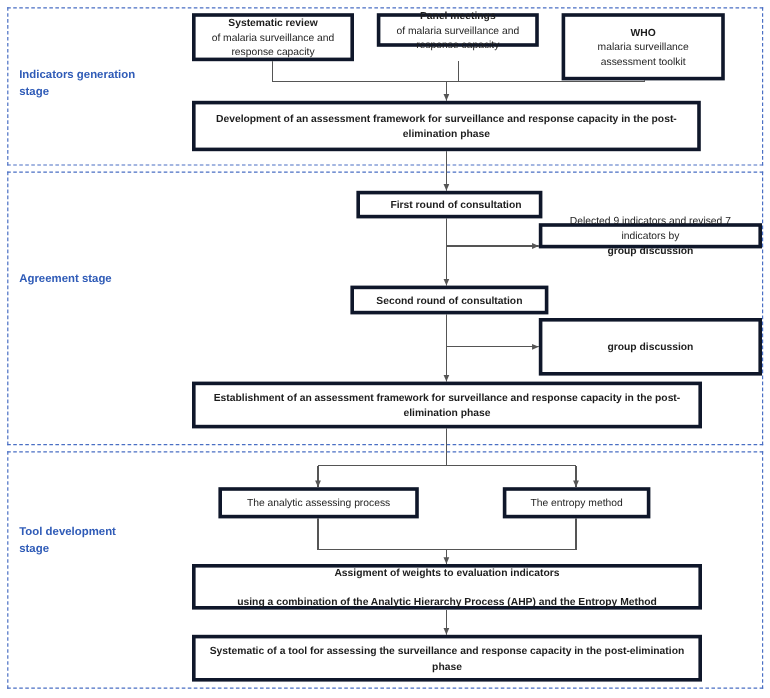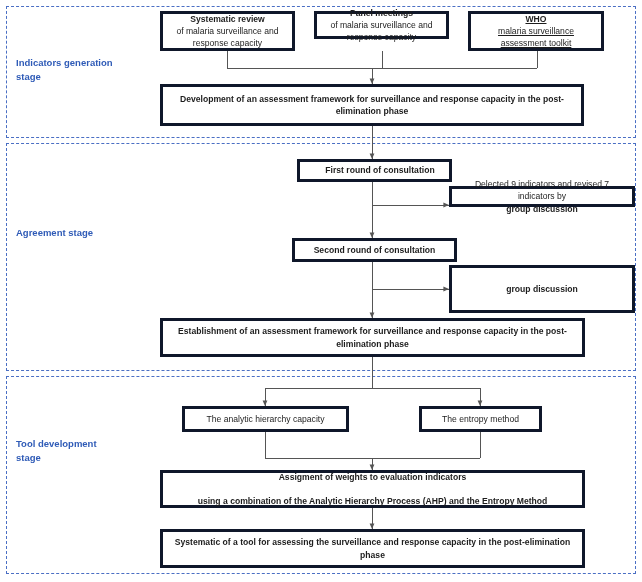--- a/index.html
+++ b/index.html
@@ -127,21 +127,21 @@
   </svg>
 
   <div class="box" style="left:160px; top:11px; width:135px; height:40px;">
     <span><b class="b">Systematic review</b><span> of malaria surveillance and response capacity</span></span>
   </div>
 
   <div class="box" style="left:314px; top:11px; width:135px; height:28px;">
     <span><b class="b">Panel meetings</b><span> of malaria surveillance and response capacity</span></span>
   </div>
 
-  <div class="box" style="left:468px; top:11px; width:136px; height:40px;text-decoration:underline;">
+  <div class="box" style="left:468px; top:11px; width:136px; height:56px;">
     <span><b class="b">WHO</b><span> malaria surveillance assessment toolkit</span></span>
   </div>
 
   <div class="box bold" style="left:160px; top:84px; width:424px; height:42px;">
     <span>Development of an assessment framework for surveillance and response capacity in the post-elimination phase</span>
   </div>
 
   <div class="box bold" style="left:297px; top:159px; width:155px; height:23px;padding-left:16px;">
     <span>First round of consultation</span>
   </div>
@@ -156,21 +156,21 @@
 
   <div class="box" style="left:449px; top:265px; width:186px; height:48px;">
     <span><b class="b">group discussion</b></span>
   </div>
 
   <div class="box bold" style="left:160px; top:318px; width:425px; height:39px;">
     <span>Establishment of an assessment framework for surveillance and response capacity in the post-elimination phase</span>
   </div>
 
   <div class="box" style="left:182px; top:406px; width:167px; height:26px;">
-    <span>The analytic hierarchy capacity</span>
+    <span>The analytic assessing process</span>
   </div>
 
   <div class="box" style="left:419px; top:406px; width:123px; height:26px;">
     <span>The entropy method</span>
   </div>
 
   <div class="box bold" style="left:160px; top:470px; width:425px; height:38px;">
     <span><span>Assigment of weights to evaluation  indicators</span><br><span>using a combination of the Analytic Hierarchy Process (AHP) and the Entropy Method</span></span>
   </div>
 

